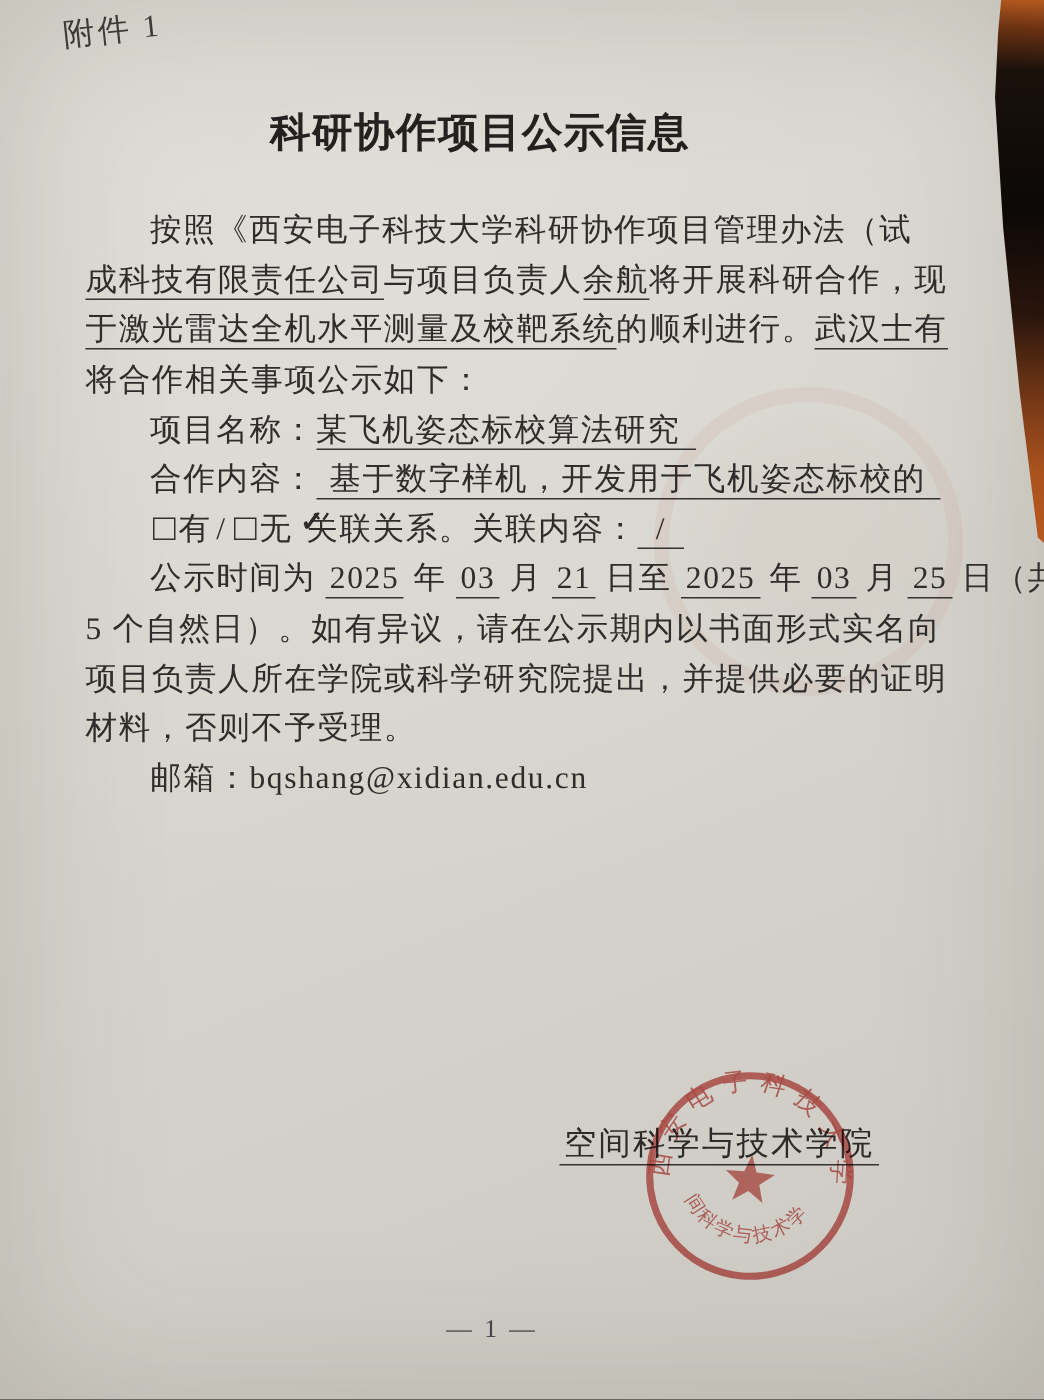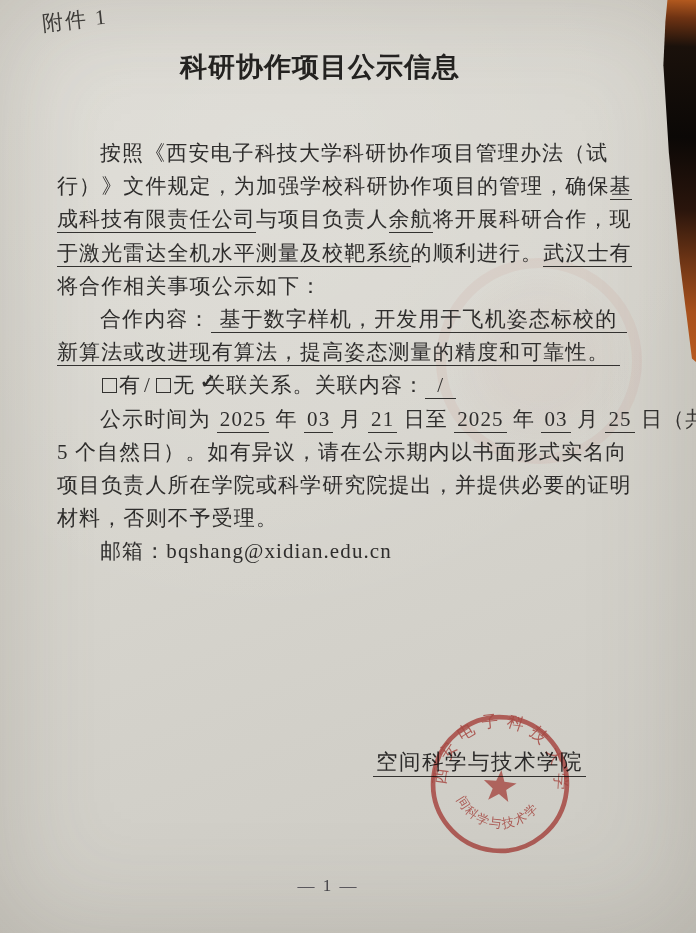--- a/index.html
+++ b/index.html
@@ -31,21 +31,21 @@
       #2a150c 58%, #6e3515 72%, #a8511d 86%, #b85a20 100%);
     clip-path:polygon(16% 0, 100% 0, 100% 100%, 88% 99%, 52% 72%, 20% 42%, 4% 18%, 10% 6%);
   }
 
   .attachment {
     position:absolute; left:42px; top:6px; font-size:21px; letter-spacing:2px;
     transform:rotate(-6deg); color:#3a3937;
   }
 
   .title {
-    position:absolute; left:0; top:49px; width:640px; text-align:center;
+    position:absolute; left:0; top:70px; width:640px; text-align:center;
     font-size:27px; font-weight:700; letter-spacing:1px; color:#232220;
   }
 
   .body-text {
     position:absolute; left:57px; top:137px; width:588px;
     font-size:21px; letter-spacing:1.1px;
   }
   .body-text p { margin:0; height:33.2px; line-height:33.2px; white-space:nowrap; }
   .ind { text-indent:43px; }
 
@@ -97,28 +97,27 @@
 <div class="paper">
 
   <div class="ghost-stamp"></div>
 
   <div class="attachment">附件 1</div>
 
   <div class="title">科研协作项目公示信息</div>
 
   <div class="body-text">
     <p class="ind"><span>按照《西安电子科技大学科研协作项目管理办法（试</span></p>
-    <p><span>行）》文件规定，为加强学校科研协作项目的管理，确保</span><span class="u">基</span></p>
     <p><span class="u">成科技有限责任公司</span><span>与项目负责人</span><span class="u">余航</span><span>将开展科研合作，现</span></p>
     <p><span class="u">于激光雷达全机水平测量及校靶系统</span><span>的顺利进行。</span><span class="u">武汉士有</span></p>
     <p><span>将合作相关事项公示如下：</span></p>
 
+    <p class="ind"><span>项目名称：</span><span class="u padR">某飞机姿态标校算法研究</span></p>
 
     <p class="ind"><span>合作内容：</span><span class="u padL padR">基于数字样机，开发用于飞机姿态标校的</span></p>
-    <p><span class="u padR">新算法或改进现有算法，提高姿态测量的精度和可靠性。</span></p>
 
 
     <p class="ind">
       <span class="cbox"></span><span>有</span><span class="rel-slash">/</span><span class="cbox"><span class="check">✓</span></span><span>无</span><span class="rel-suffix">关联关系。关联内容：</span><span class="u slash">/</span>
     </p>
 
     <p class="ind">
       <span>公示时间为 </span><span class="u num">2025</span><span> 年 </span><span class="u num">03</span><span> 月 </span><span class="u num">21</span><span> 日至 </span><span class="u num">2025</span><span> 年 </span><span class="u num">03</span><span> 月 </span><span class="u num">25</span><span> 日（共</span>
     </p>
     <p><span>5 个自然日）。如有异议，请在公示期内以书面形式实名向</span></p>

